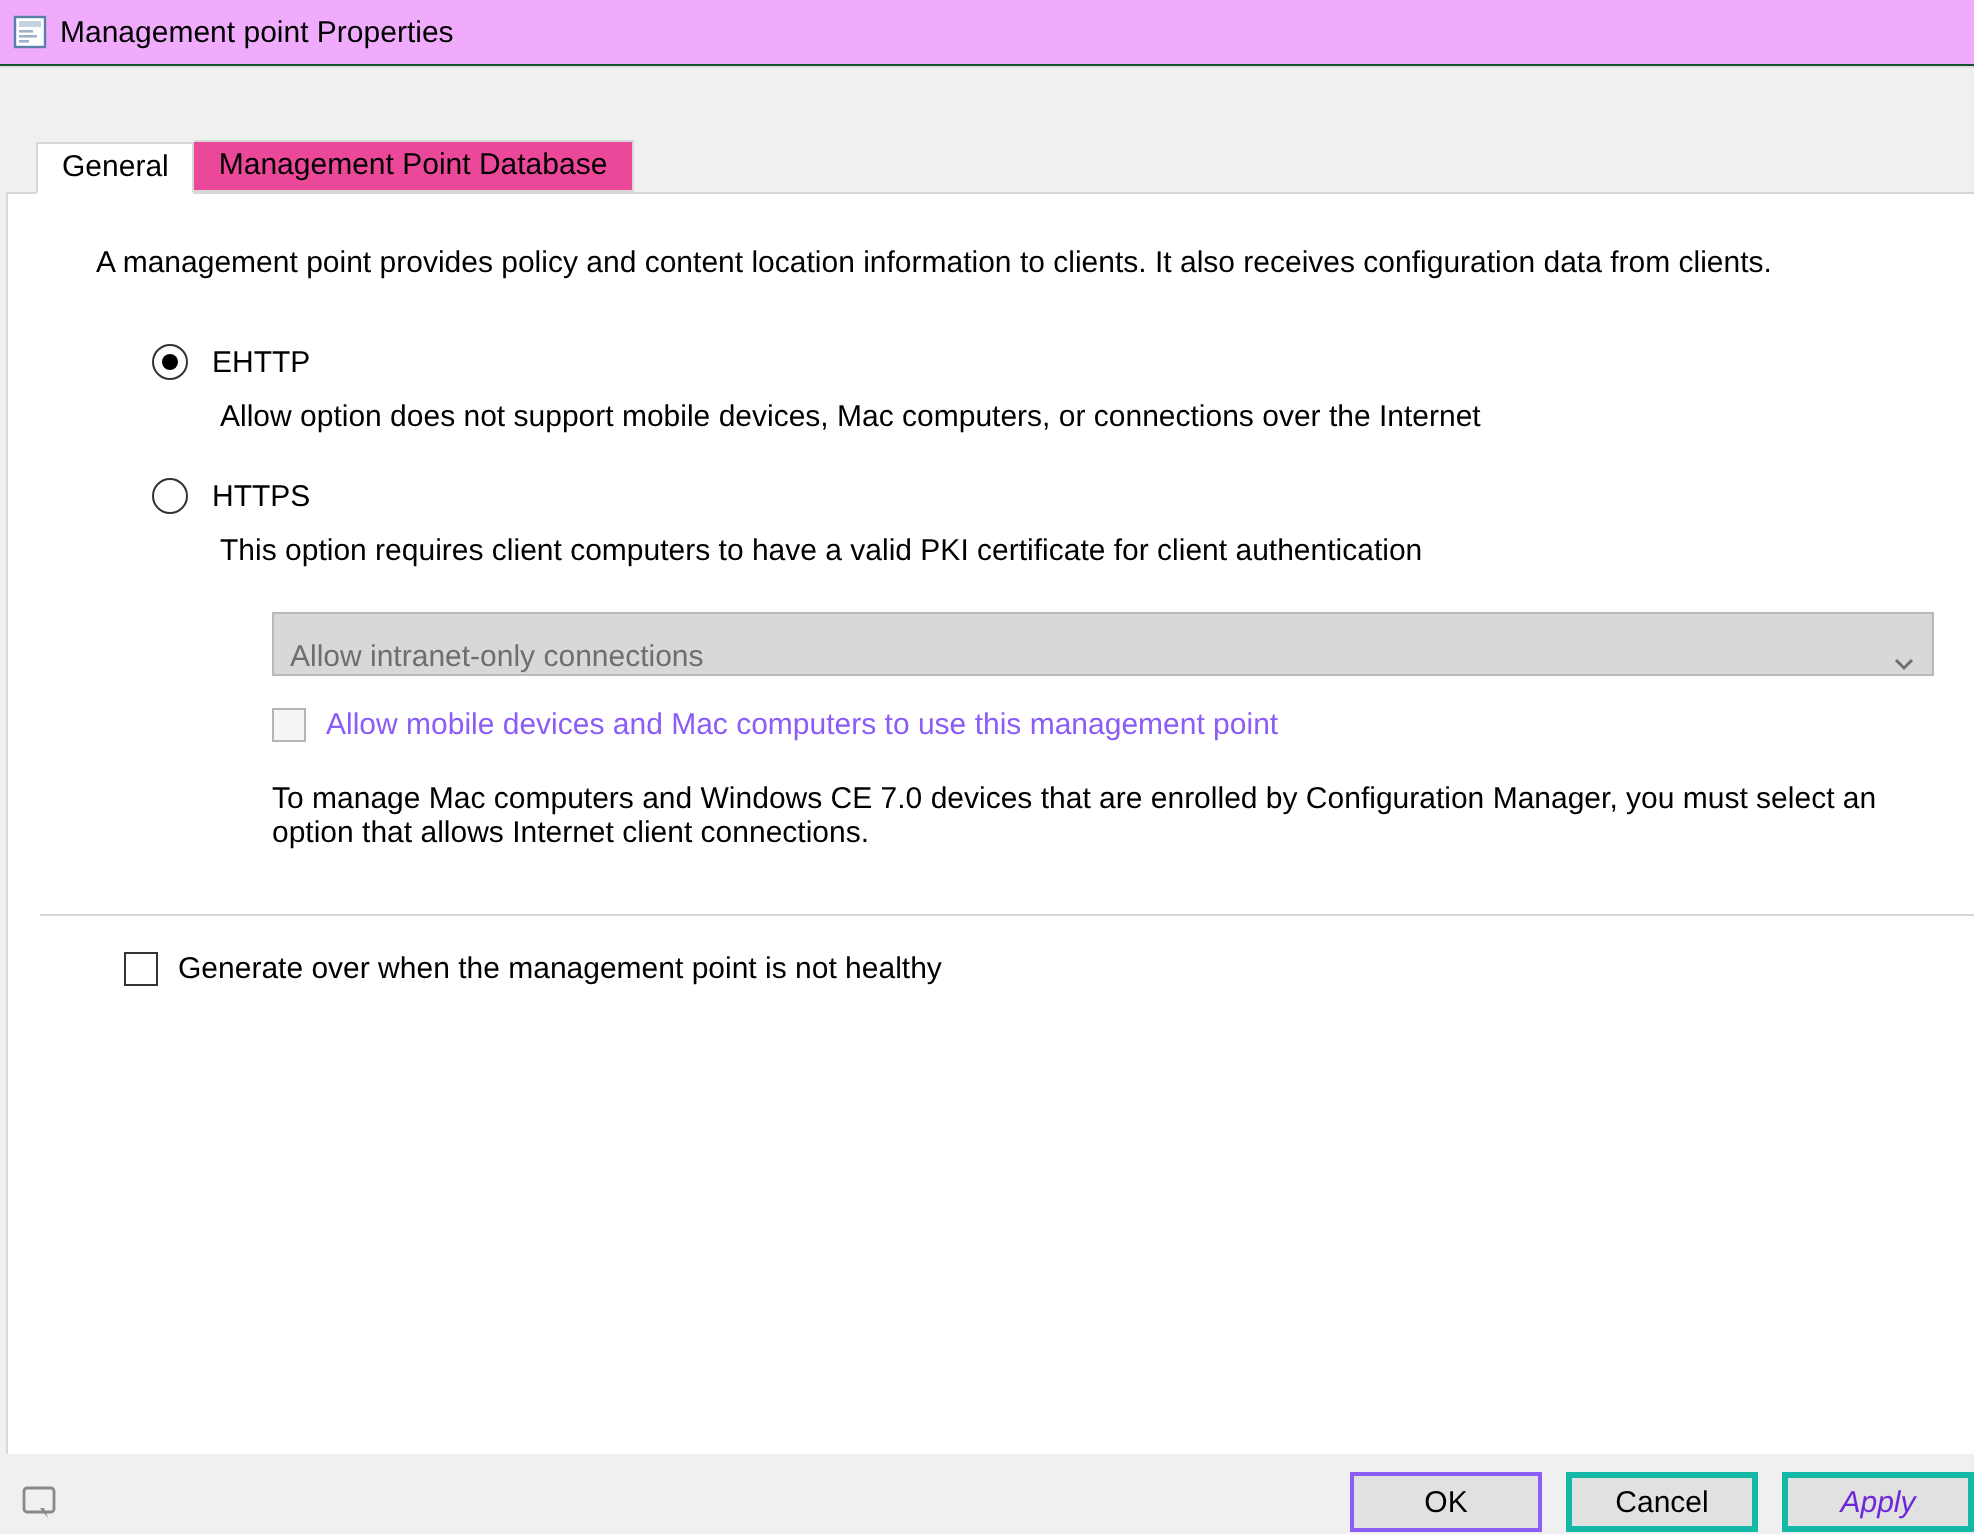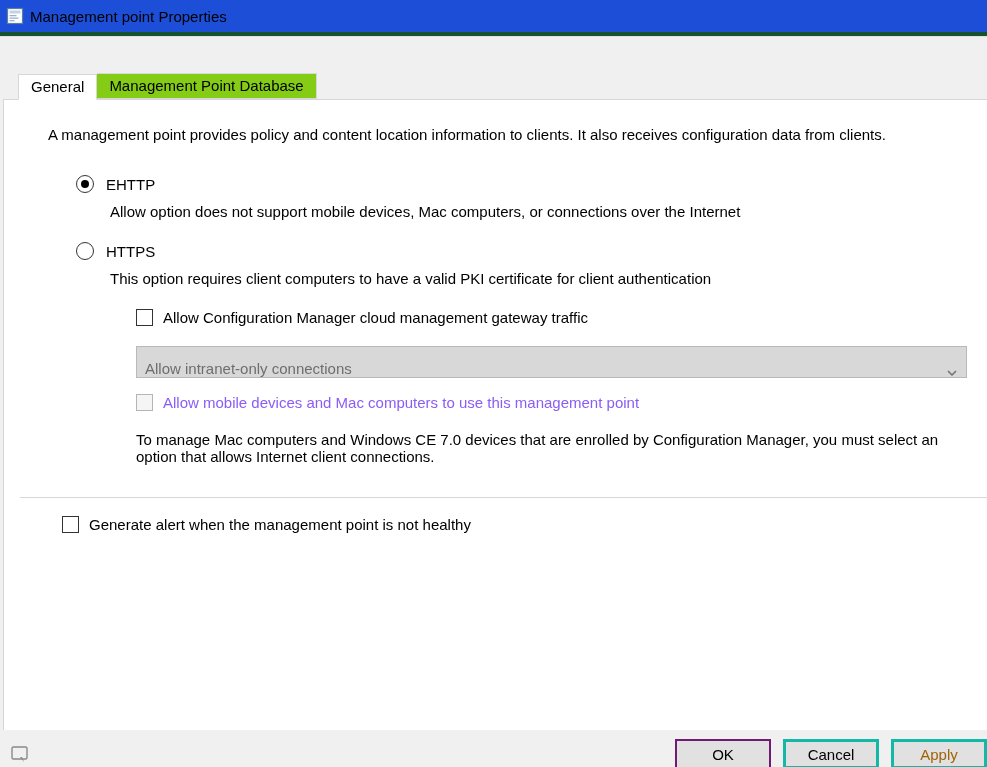--- a/index.html
+++ b/index.html
@@ -11,22 +11,22 @@
     background: #fff;
     width: 987px;
     height: 767px;
     overflow: hidden;
   }
   .titlebar {
     height: 28px;
     display: flex;
     align-items: center;
     padding: 2px 6px 2px 6px;
-    background: #1d4ed8;
-    border-bottom: 4px solid #14532d;
+    background: #f0abfc;
+    border-bottom: 1px solid #14532d;
   }
   .titlebar .appicon {
     width: 18px;
     height: 18px;
     margin-right: 6px;
   }
   .titlebar .title {
     font-size: 15px;
   }
   .client-area {
@@ -42,21 +42,21 @@
     height: 28px;
     margin-left: 18px;
     position: relative;
     top: 28px;
     z-index: 2;
   }
   .tab {
     padding: 3px 12px 4px 12px;
     font-size: 15px;
     border: 1px solid #d7d7d7;
-    background: #84cc16;
+    background: #ec4899;
     color: #000;
     margin-right: 0;
     cursor: default;
     user-select: none;
   }
   .tab + .tab { border-left: none; }
   .tab.active {
     background: #fff;
     border-bottom: 1px solid #fff;
     position: relative;
@@ -175,23 +175,23 @@
   .btn {
     min-width: 96px;
     height: 30px;
     border: 3px solid #14b8a6;
     background: #e1e1e1;
     font: inherit;
     padding: 0 14px;
     cursor: default;
   }
   .btn.default {
-    border: 2px solid #701a75;
-  }
-  .btn.disabled { color: #a16207; }
+    border: 2px solid #8b5cf6;
+  }
+  .btn.disabled { color: #6d28d9; font-style: italic; }
   .corner-icon {
     width: 22px;
     height: 22px;
     opacity: .8;
   }
 </style>
 </head>
 <body>
 
 <div class="titlebar">
@@ -228,24 +228,20 @@
       <div class="radio-hint">Allow option does not support mobile devices, Mac computers, or connections over the Internet</div>
 
       <div class="radio-row">
         <span class="radio-input"></span>
         <span>HTTPS</span>
       </div>
       <div class="radio-hint">This option requires client computers to have a valid PKI certificate for client authentication</div>
 
       <div class="sub-block">
 
-        <div class="checkbox-row">
-          <span class="checkbox-input"></span>
-          <span class="cb-label">Allow Configuration Manager cloud management gateway traffic</span>
-        </div>
 
         <div class="combo">
           <span>Allow intranet-only connections</span>
           <span class="chev">
             <svg viewBox="0 0 12 12" width="12" height="12">
                 <path d="M2 4 L6 8 L10 4" fill="none" stroke="#6e6e6e" stroke-width="1.5"></path>
               </svg>
           </span>
         </div>
 
@@ -256,21 +252,21 @@
 
         <div class="info-text">To manage Mac computers and Windows CE 7.0 devices that are enrolled by Configuration Manager, you must select an option that allows Internet client connections.</div>
       </div>
 
     </div>
 
     <hr class="hr">
 
     <div class="checkbox-row bottom-check">
       <span class="checkbox-input"></span>
-      <span class="cb-label">Generate alert when the management point is not healthy</span>
+      <span class="cb-label">Generate over when the management point is not healthy</span>
     </div>
 
   </div>
 
   <div class="button-bar">
     <div class="spacer-left">
       <span class="corner-icon">
         <svg viewBox="0 0 22 22" width="22" height="22">
           <rect x="2" y="4" width="15" height="12" rx="1.5" fill="none" stroke="#707070" stroke-width="1.4"></rect>
           <path d="M10 14 L14 19 L12 14 Z" fill="#707070"></path>

